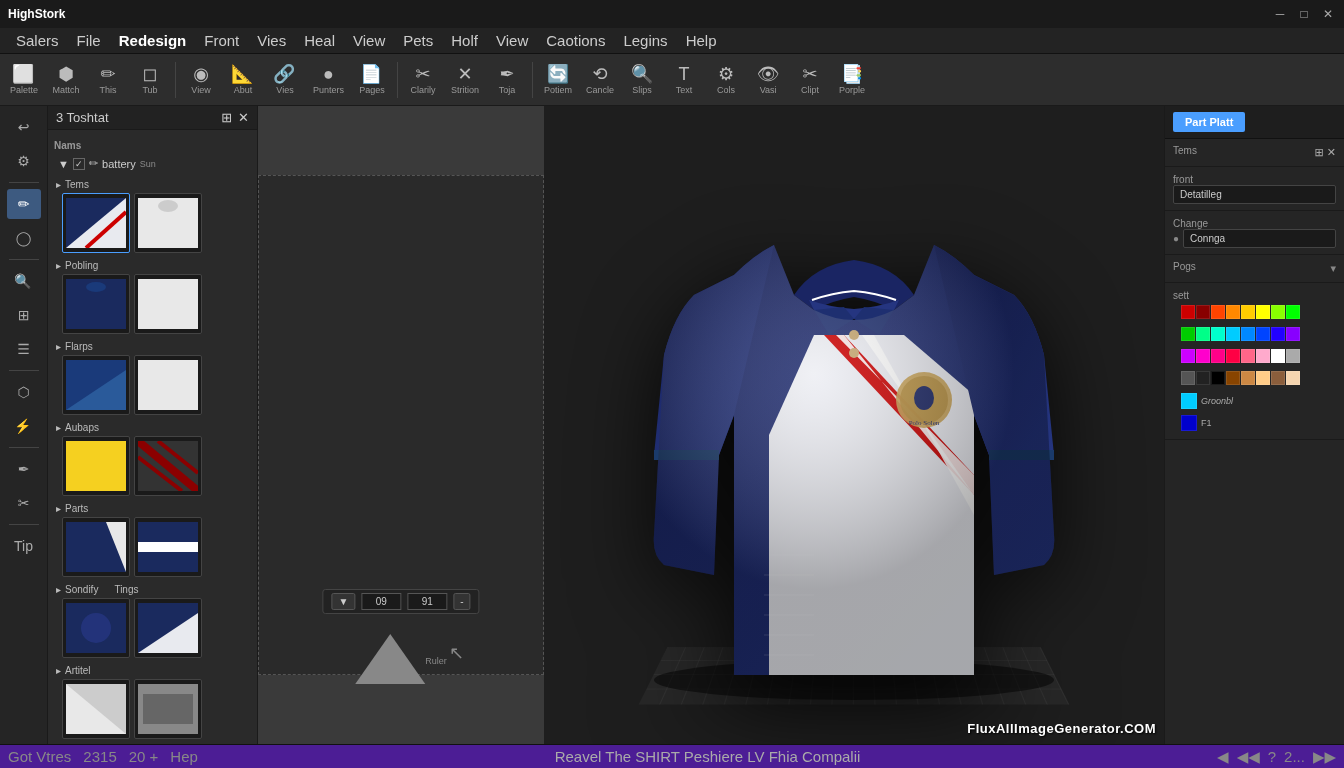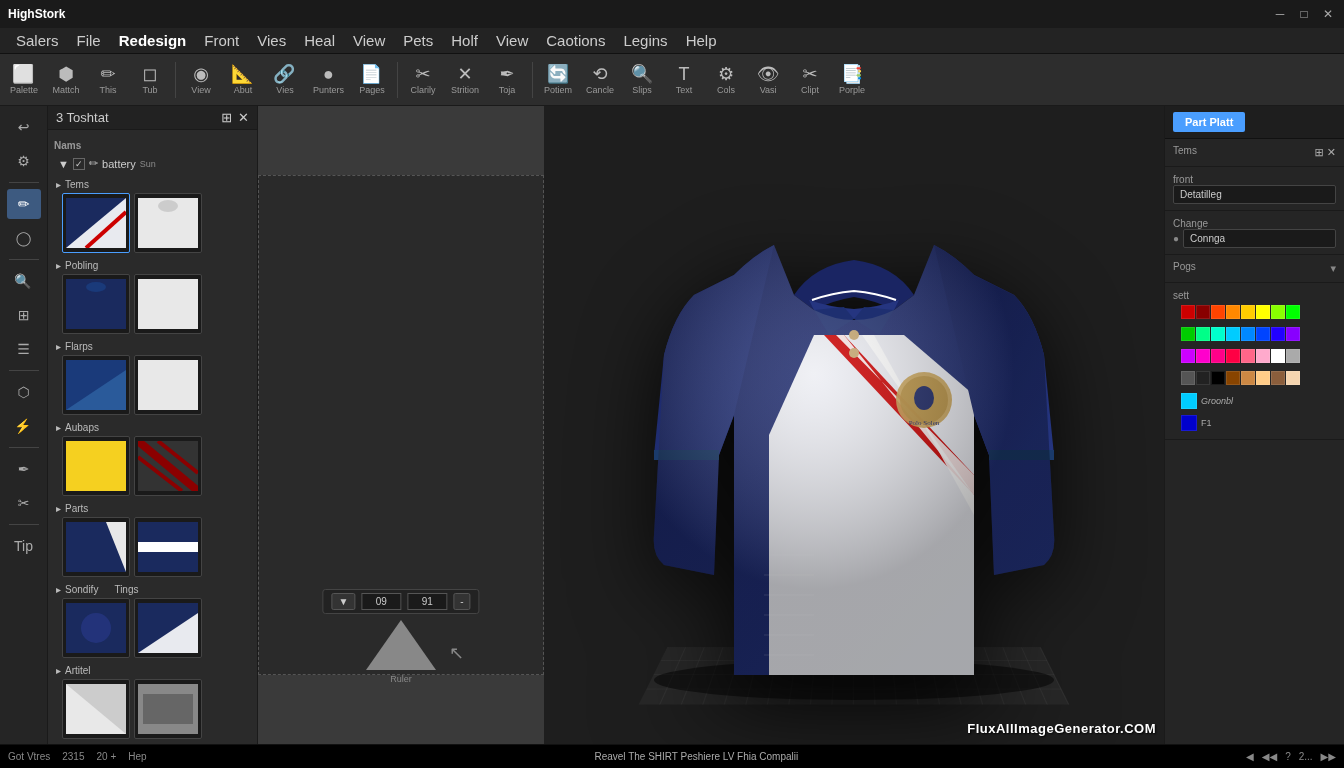--- a/index.html
+++ b/index.html
@@ -289,21 +289,20 @@
       position: relative;
     }
 
     
     .triangle-area {
       position: absolute;
       bottom: 60px;
       left: 50%;
       transform: translateX(-50%);
       display: flex;
-      flex-direction: column;
       align-items: center;
     }
     .triangle-shape {
       width: 0;
       height: 0;
       border-left: 35px solid transparent;
       border-right: 35px solid transparent;
       border-bottom: 50px solid #888;
     }
     .triangle-label {
@@ -420,29 +419,29 @@
     }
     .color-swatch {
       width: 14px;
       height: 14px;
       border: 1px solid rgba(255,255,255,0.1);
       cursor: pointer;
     }
 
     
     .status-bar {
-      background: #000000;
+      background: #4c1d95;
       height: 24px;
       display: flex;
       align-items: center;
       padding: 0 8px;
       gap: 12px;
       border-top: 1px solid #111;
       flex-shrink: 0;
-      font-size: 10px;
+      font-size: 15px;
       color: #888;
       justify-content: space-between;
     }
     .status-left { display: flex; gap: 12px; align-items: center; }
     .status-right { display: flex; gap: 8px; align-items: center; }
 
     
     .polo-shirt-svg {
       filter: drop-shadow(0 20px 40px rgba(0,0,0,0.8));
     }

